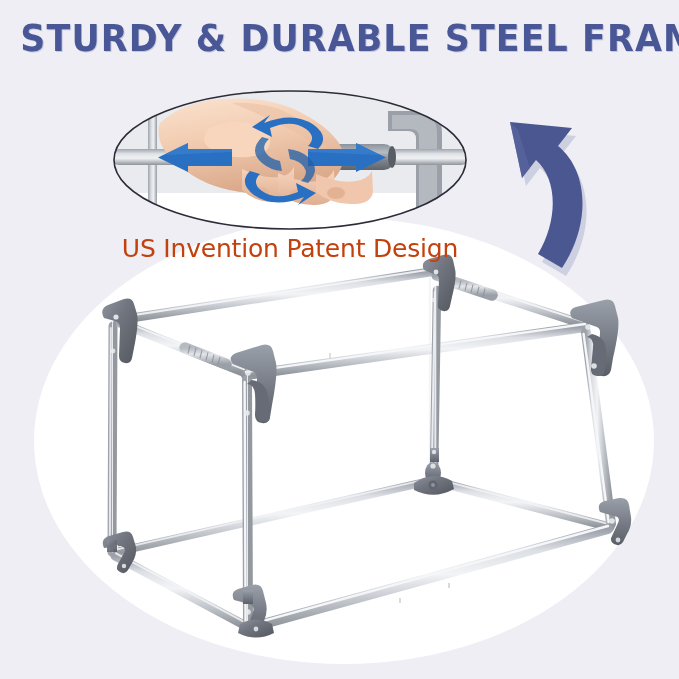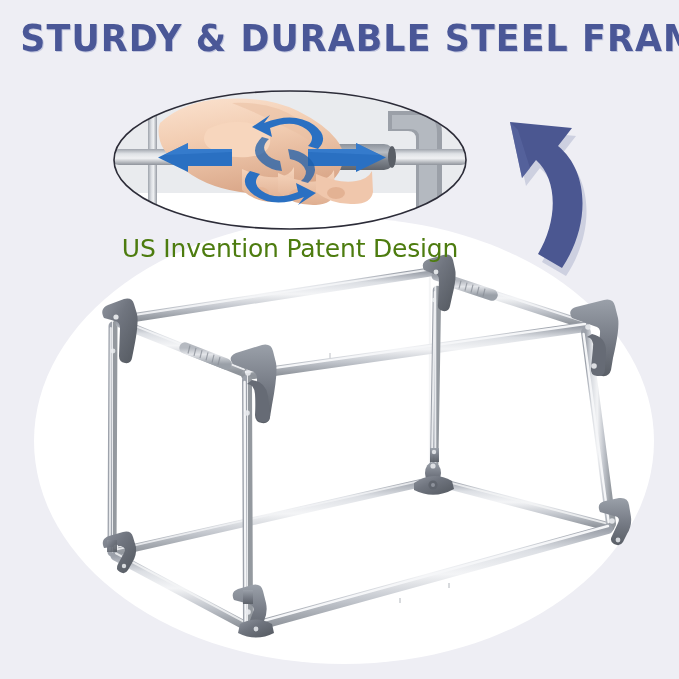--- a/index.html
+++ b/index.html
@@ -40,21 +40,21 @@
 
   
   .caption{
     position:absolute;
     left:0; top:234px; width:580px;
     text-align:center;
     z-index:6;
     font-family:"DejaVu Sans",sans-serif;
     font-weight:400;
     font-size:25px;
-    color:#4d7c0f;
+    color:#c2410c;
     letter-spacing:-.2px;
     white-space:nowrap;
   }
 
   
   .oval{
     position:absolute;
     left:112px; top:89px;
     width:356px; height:142px;
     z-index:5;

